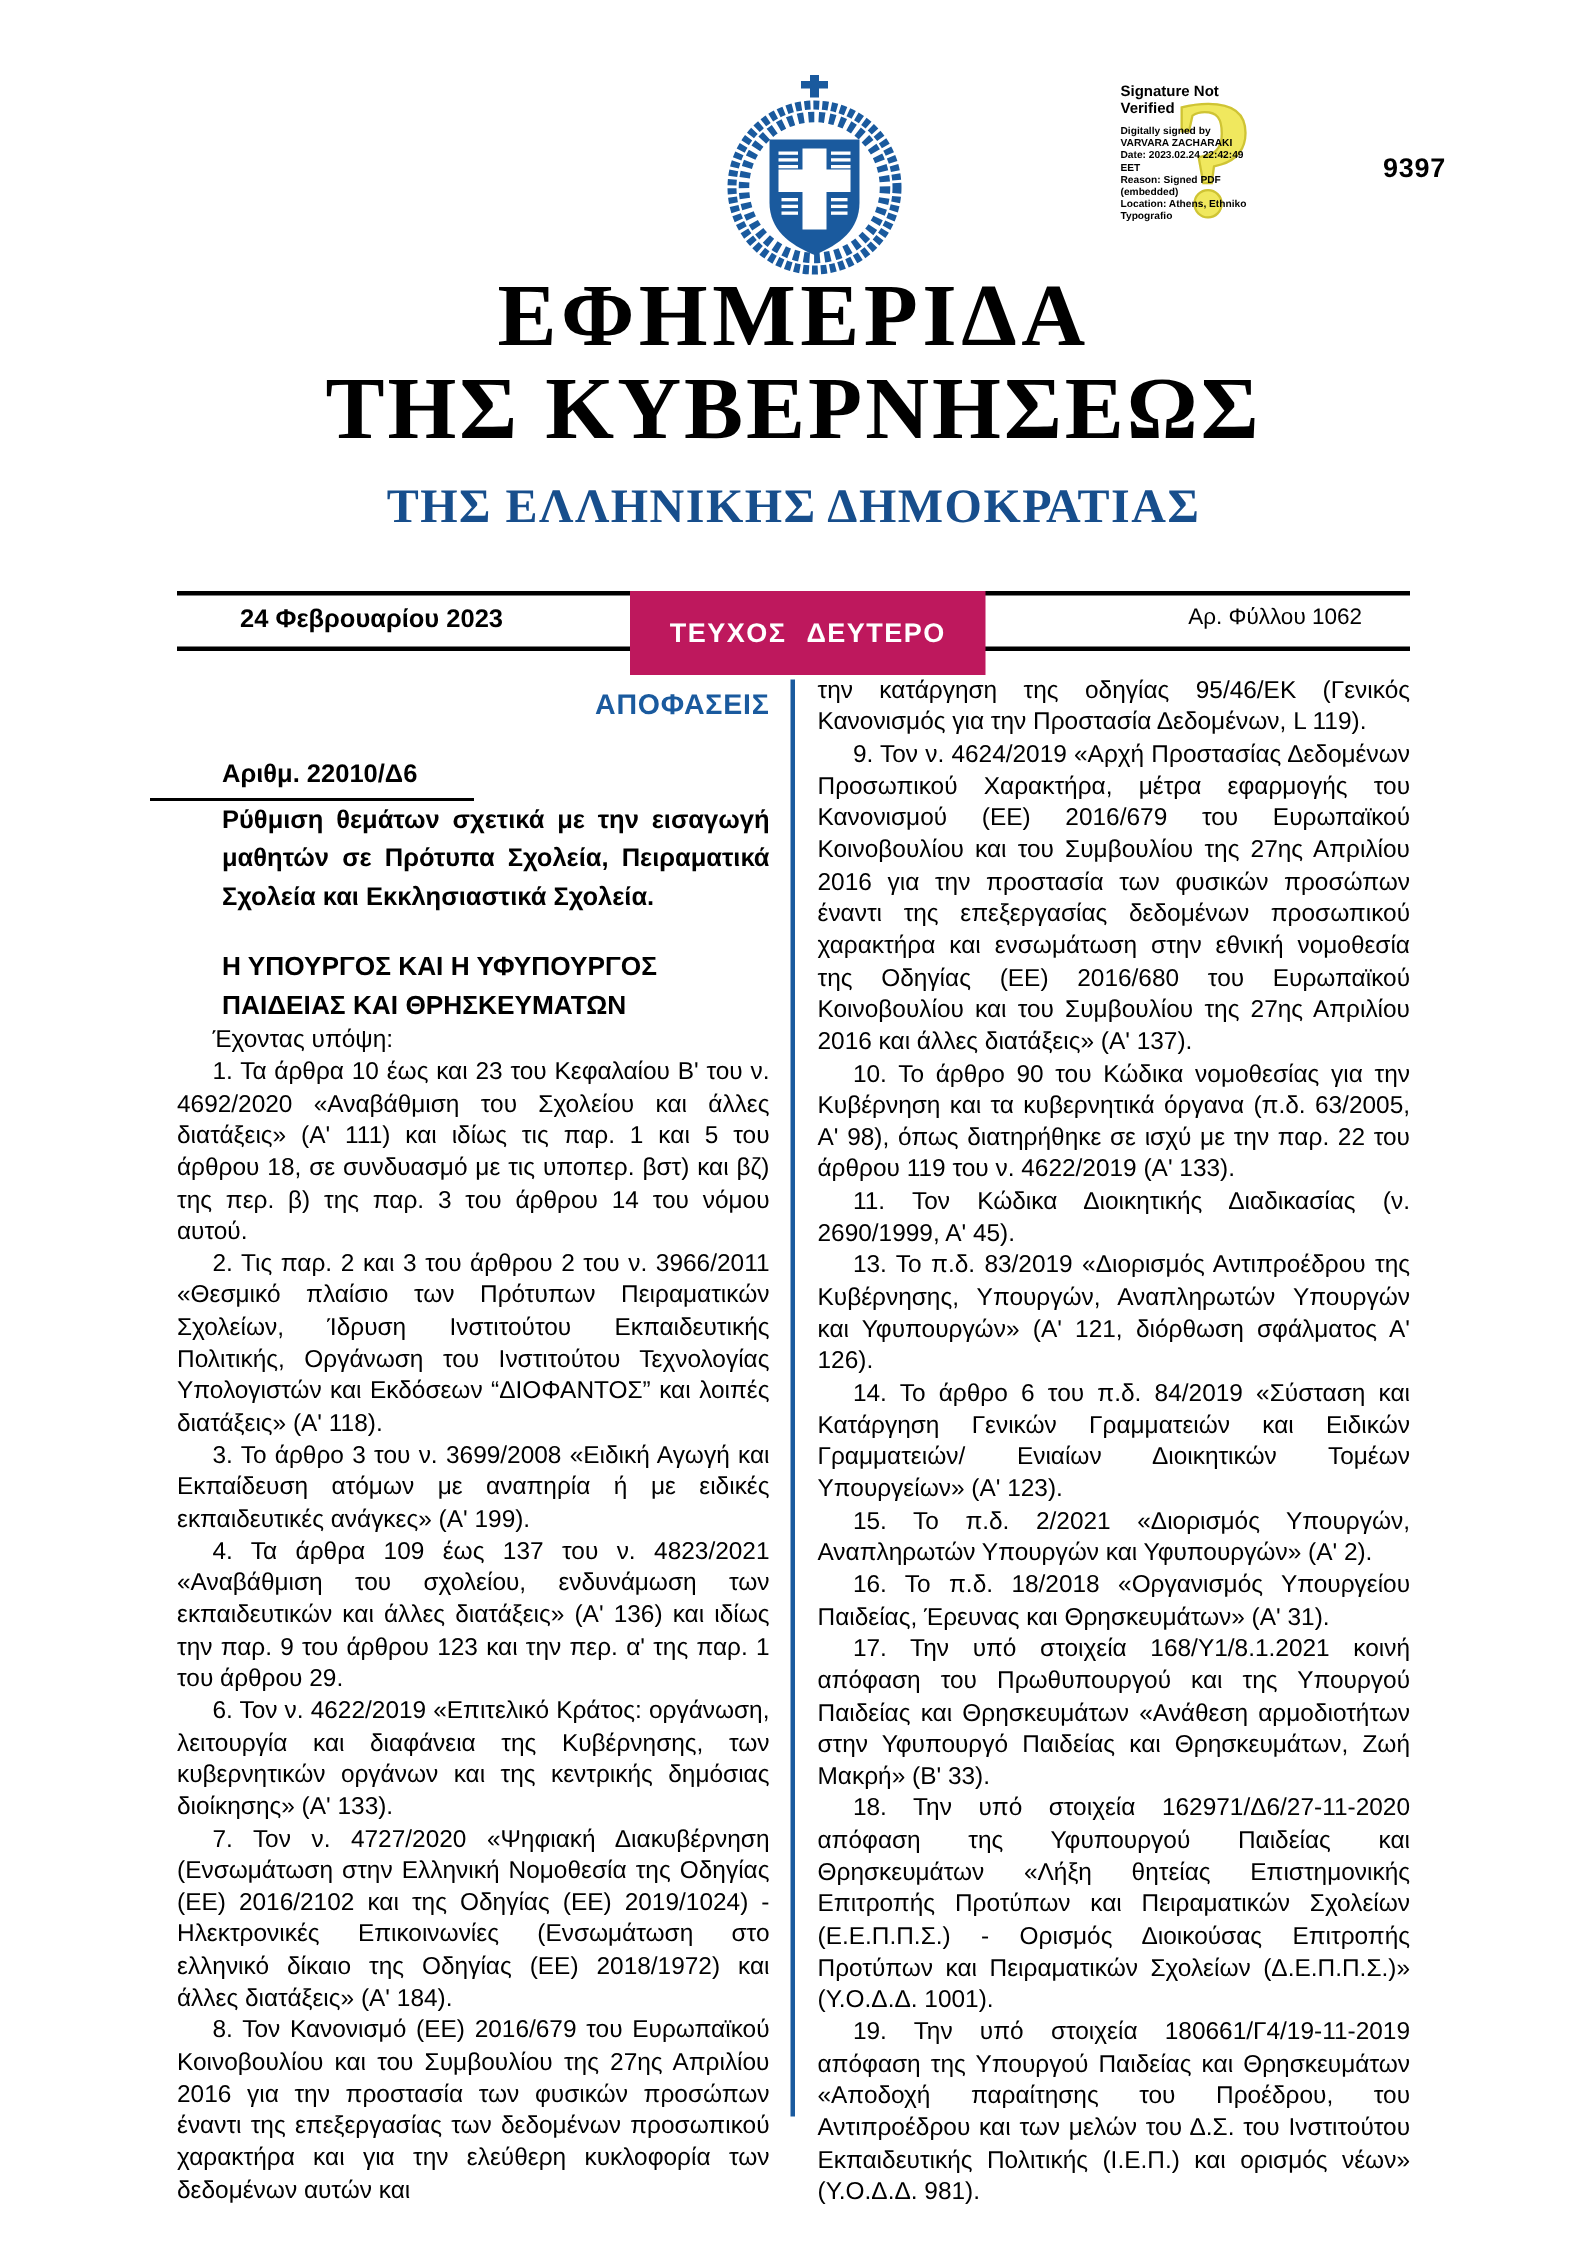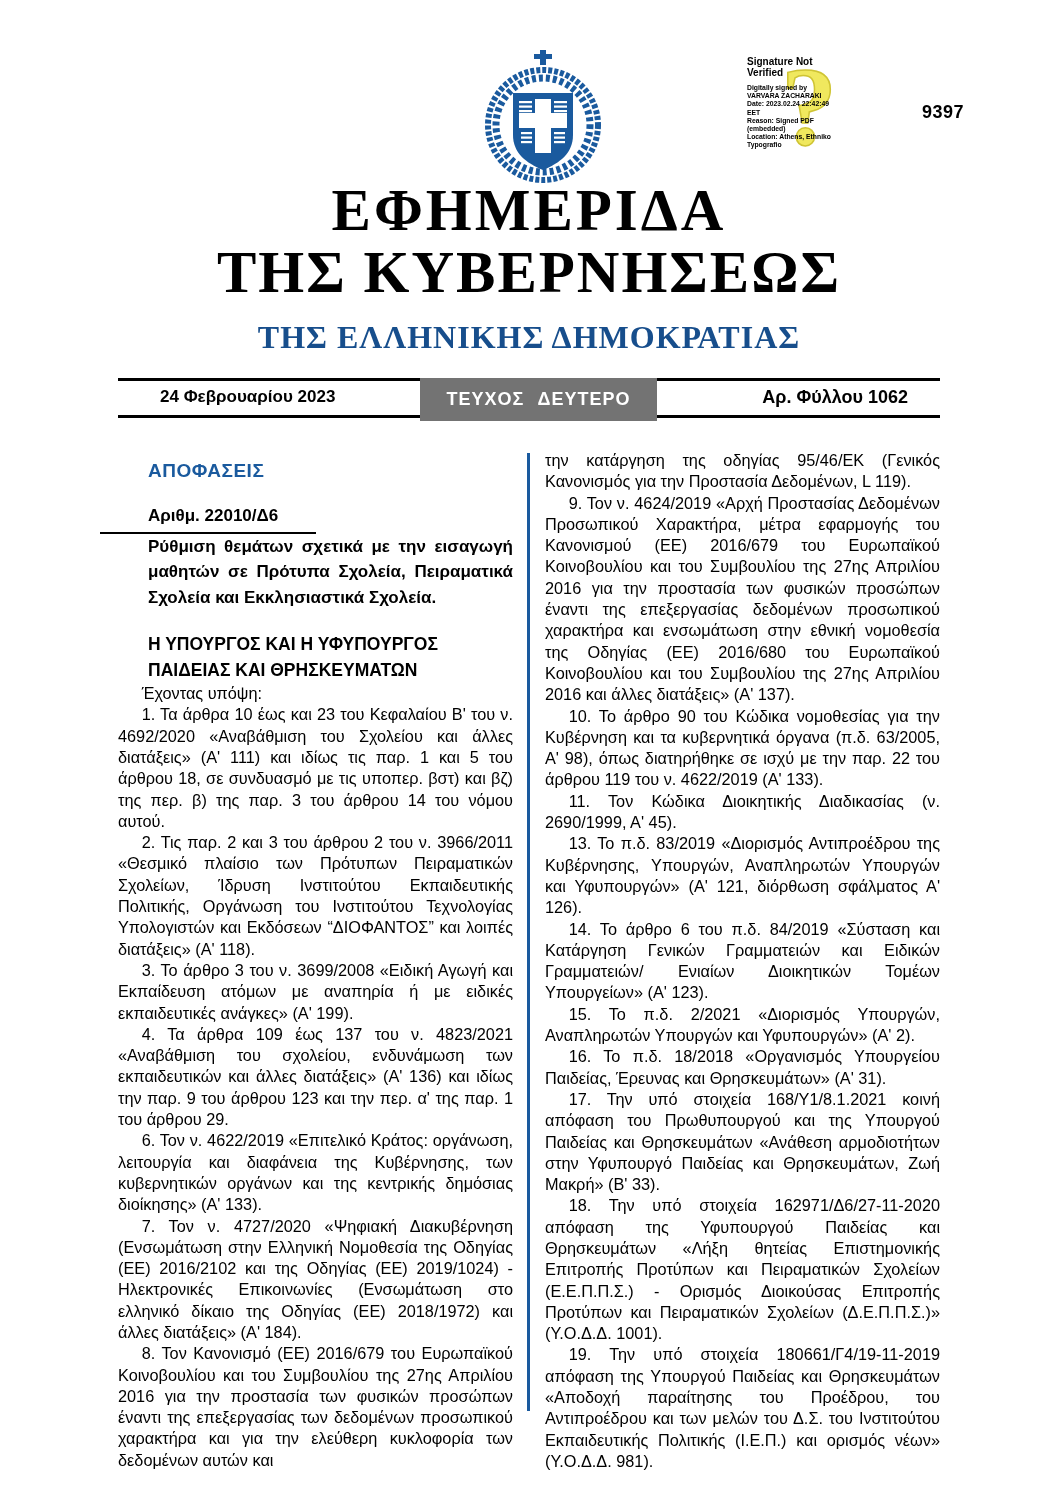--- a/index.html
+++ b/index.html
@@ -26,43 +26,43 @@
   #stamp .stamp-details{position:relative;z-index:1;margin-top:6px;font-size:6.8px;line-height:8.2px;font-weight:bold;width:105px;}
   
   #pageno{position:absolute;top:102px;right:94px;font-size:18px;font-weight:bold;letter-spacing:.5px;}
   
   .mast{position:absolute;left:0;width:100%;text-align:center;font-family:"Liberation Serif",serif;font-weight:bold;color:#000;}
   #mast1{top:176px;font-size:59px;letter-spacing:3px;}
   #mast2{top:238px;font-size:59px;letter-spacing:2px;}
   #mast3{top:319px;font-size:32px;letter-spacing:1px;color:#174e8c;}
   
   #infobar{
-    position:absolute;left:118px;top:378px;width:822px;height:34px;
+    position:absolute;left:118px;top:394px;width:822px;height:34px;
     border-top:3px solid #000;border-bottom:3px solid #000;
   }
   #infobar .date{position:absolute;left:42px;top:6px;font-size:17px;font-weight:bold;}
-  #infobar .issue-no{position:absolute;right:32px;top:6px;font-size:18px;font-weight:bold;text-align:center;}
+  #infobar .issue-no{position:absolute;right:32px;top:6px;font-size:15px;font-weight:normal;text-align:center;}
   #infobar .issue-type{
-    position:absolute;left:302px;top:-3px;width:237px;height:43px;
-    background:#737373;color:#fff;
+    position:absolute;left:302px;top:-3px;width:237px;height:56px;
+    background:#be185d;color:#fff;
     display:flex;align-items:center;justify-content:center;
     font-size:18px;font-weight:bold;letter-spacing:1px;word-spacing:8px;
   }
   
   #divider{position:absolute;left:527px;top:453px;width:3px;height:958px;background:#1a5a9e;}
   
   #body{
     position:absolute;left:118px;top:450px;width:822px;
     display:flex;gap:32px;
   }
   .col{width:395px;font-size:16.3px;line-height:21.3px;text-align:justify;}
   .col p{margin:0;}
   .col p.indent{text-indent:1.45em;}
   
-  .sec-head{margin:10px 0 0 30px;font-size:19px;font-weight:bold;color:#1a5a9e;letter-spacing:.5px;text-align:left;}
+  .sec-head{margin:10px 0 0 30px;font-size:19px;font-weight:bold;color:#1a5a9e;letter-spacing:.5px;text-align:right;}
   .dec-num{margin:24px 0 0 30px;font-size:17px;font-weight:600;text-align:left;}
   .num-rule{width:216px;border-bottom:2.5px solid #000;margin:5px 0 0 -18px;}
   .dec-subject{margin:0 0 0 30px;font-size:17px;line-height:25.5px;font-weight:bold;}
   .dec-authority{margin:22px 0 0 30px;font-size:17.5px;line-height:25.5px;font-weight:bold;text-align:left;}
   .preamble{margin-top:22px;}
 </style>
 </head>
 <body>
 
 <div id="page">

